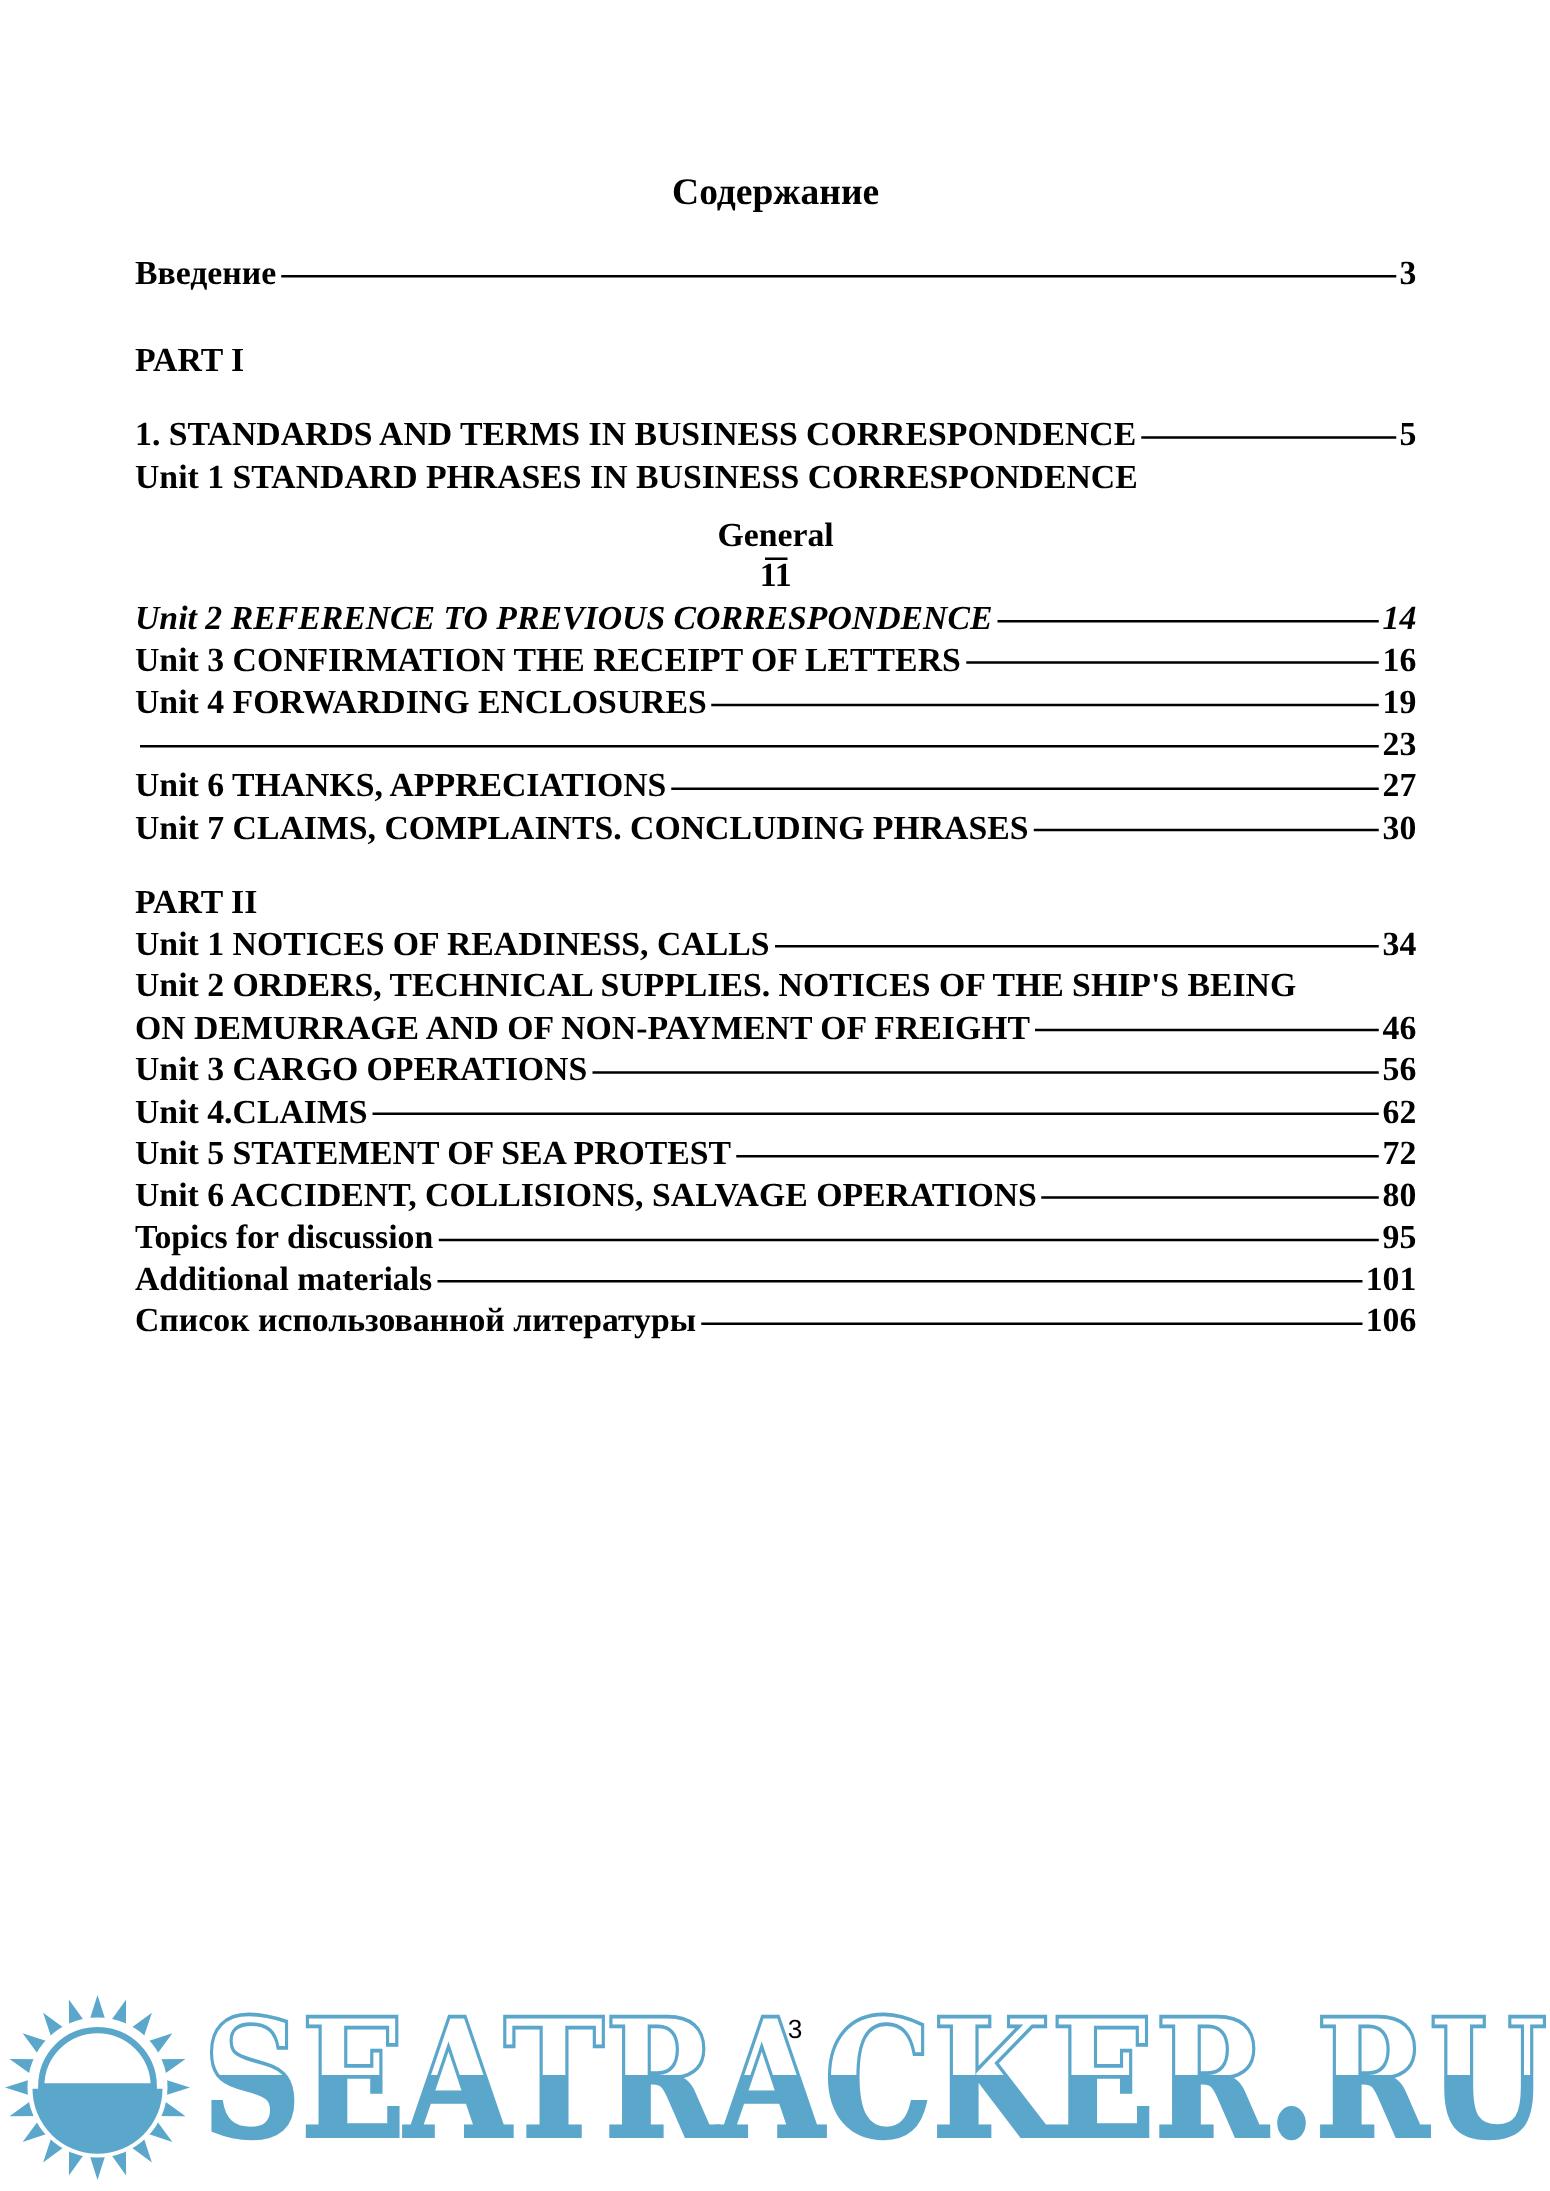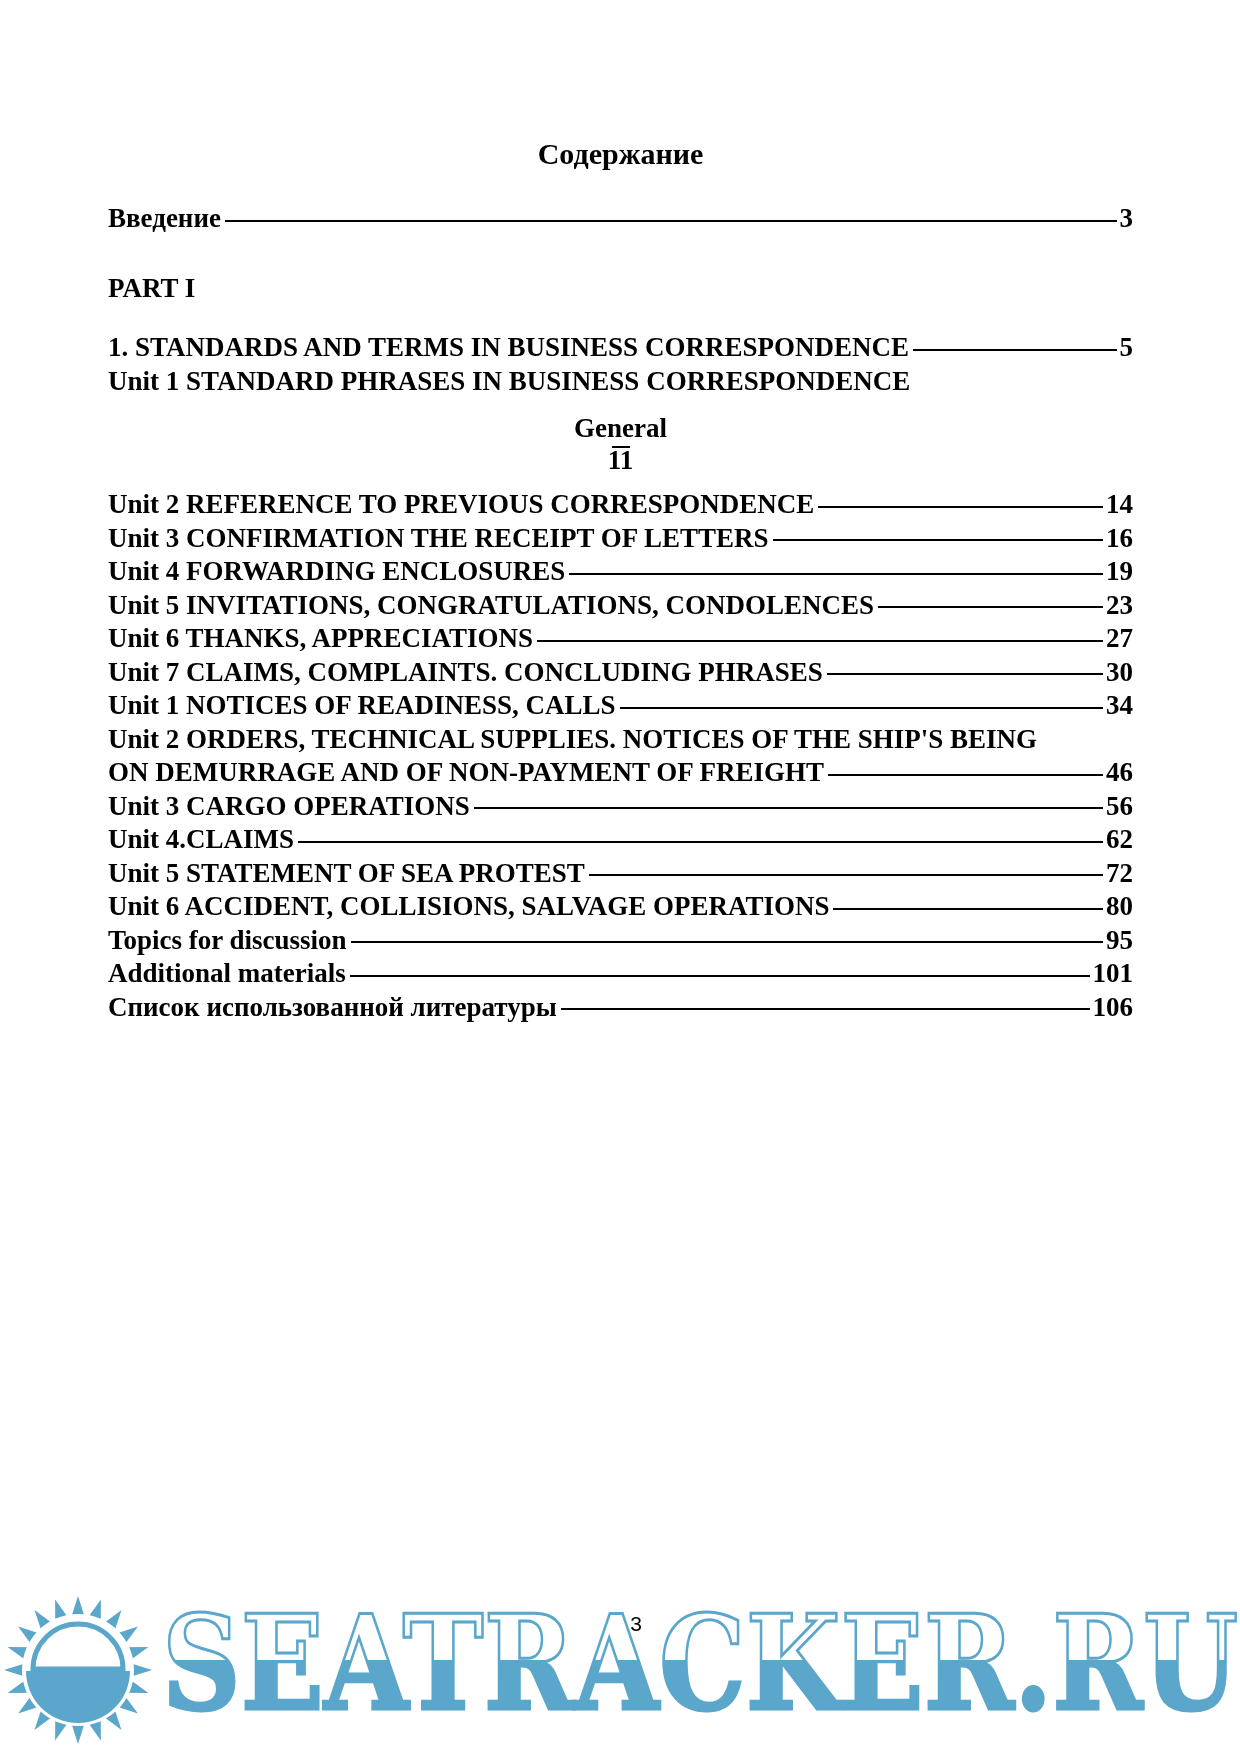--- a/index.html
+++ b/index.html
@@ -16,21 +16,21 @@
          font-size:27px; line-height:33.5px; }
   .row .lbl { white-space:pre; }
   .leader { flex:1 1 auto; height:0; border-bottom:2.2px solid #000;
             margin:0 3px 0 4px; margin-bottom:-4px; min-width:18px; }
   .pg { white-space:nowrap; }
 
   .gap    { margin-top:26px; }
   .gap-lg { margin-top:36px; }
   .gap-xl { }
   .gap-sm { margin-top:14px;flex-direction:column; }
-  .gap-xs { margin-top:11px; }
+  .gap-xs { margin-top:1px;font-style:italic; }
 
   .footer-num { position:absolute; left:0; right:0; top:1612px; text-align:center;
                 font-family:"Liberation Sans", sans-serif; font-size:21px;
                 color:#000; z-index:3; transform:translateX(16px); }
 
   .watermark { position:absolute; left:0; top:1393px; width:1240px; height:360px;
                z-index:1; }
 </style>
 </head>
 <body>
@@ -76,37 +76,39 @@
     <span class="pg">16</span>
   </div>
 
   <div class="row">
     <span class="lbl">Unit 4 FORWARDING ENCLOSURES</span>
     <span class="leader"></span>
     <span class="pg">19</span>
   </div>
 
   <div class="row">
-    <span class="lbl">Unit 5 INVITATIONS, CONGRATULATIONS, CONDOLENCES</span>
     <span class="leader"></span>
     <span class="pg">23</span>
   </div>
 
   <div class="row">
     <span class="lbl">Unit 6 THANKS, APPRECIATIONS</span>
     <span class="leader"></span>
     <span class="pg">27</span>
   </div>
 
   <div class="row">
     <span class="lbl">Unit 7 CLAIMS, COMPLAINTS. CONCLUDING PHRASES</span>
     <span class="leader"></span>
     <span class="pg">30</span>
   </div>
 
+  <div class="row gap">
+    <span class="lbl">PART II</span>
+  </div>
 
   <div class="row gap-xl">
     <span class="lbl">Unit 1 NOTICES OF READINESS, CALLS</span>
     <span class="leader"></span>
     <span class="pg">34</span>
   </div>
 
   <div class="row">
     <span class="lbl">Unit 2 ORDERS, TECHNICAL SUPPLIES. NOTICES OF THE SHIP'S BEING</span>
   </div>

